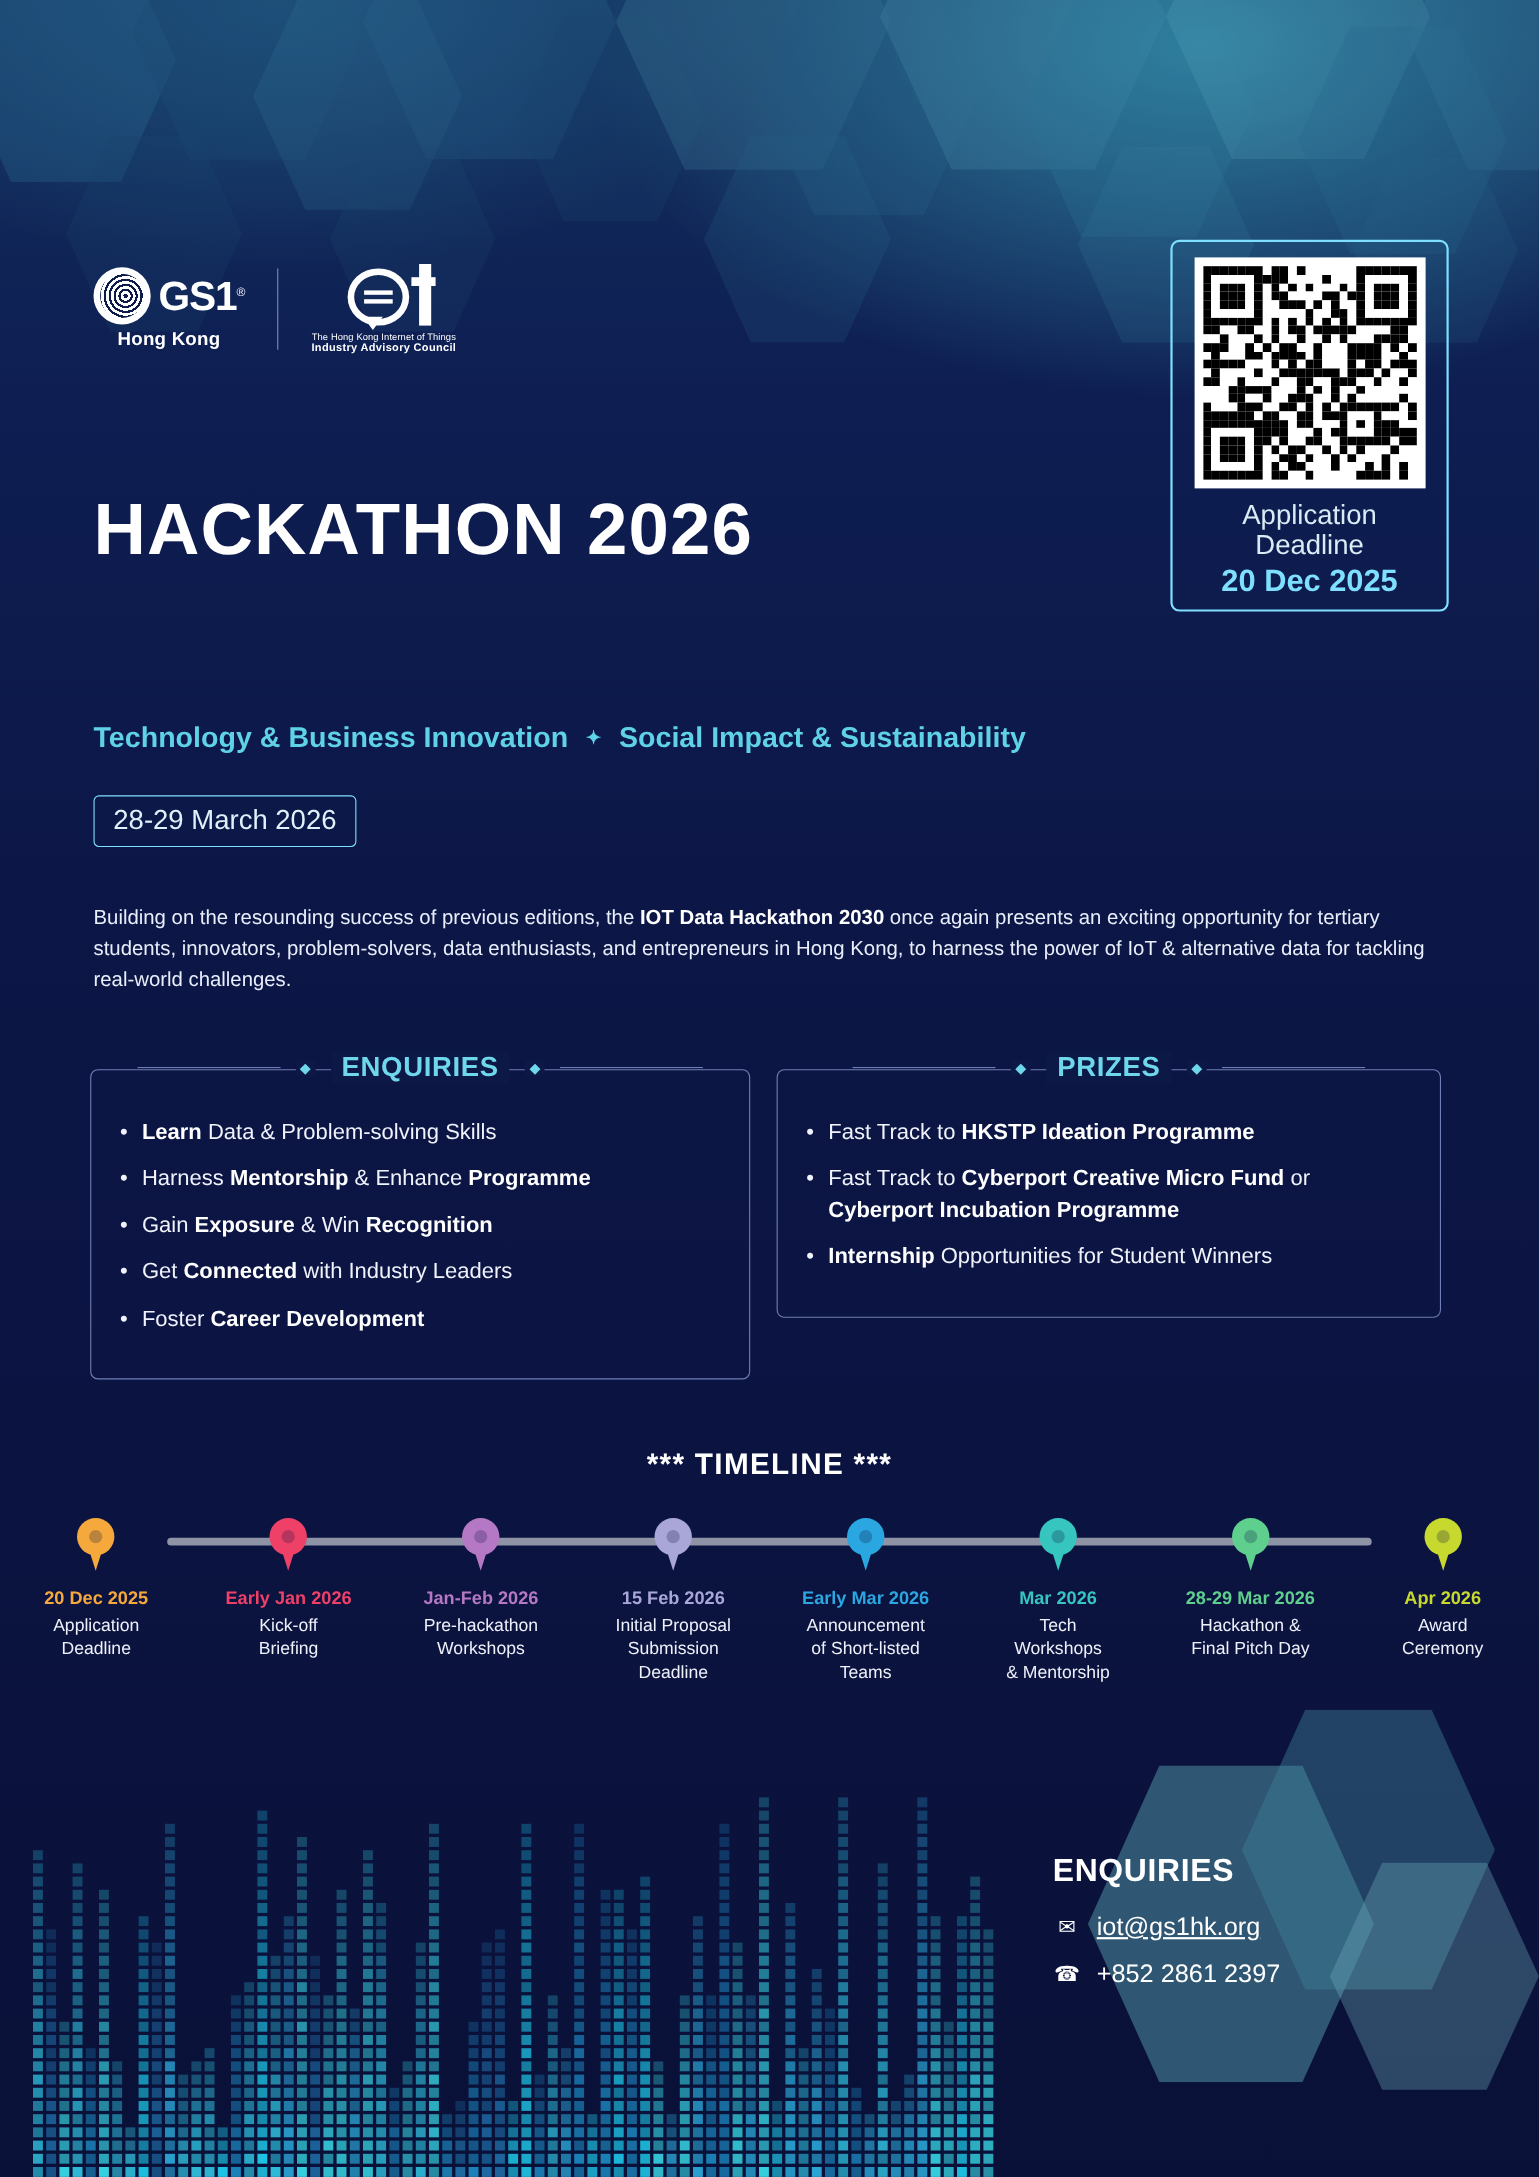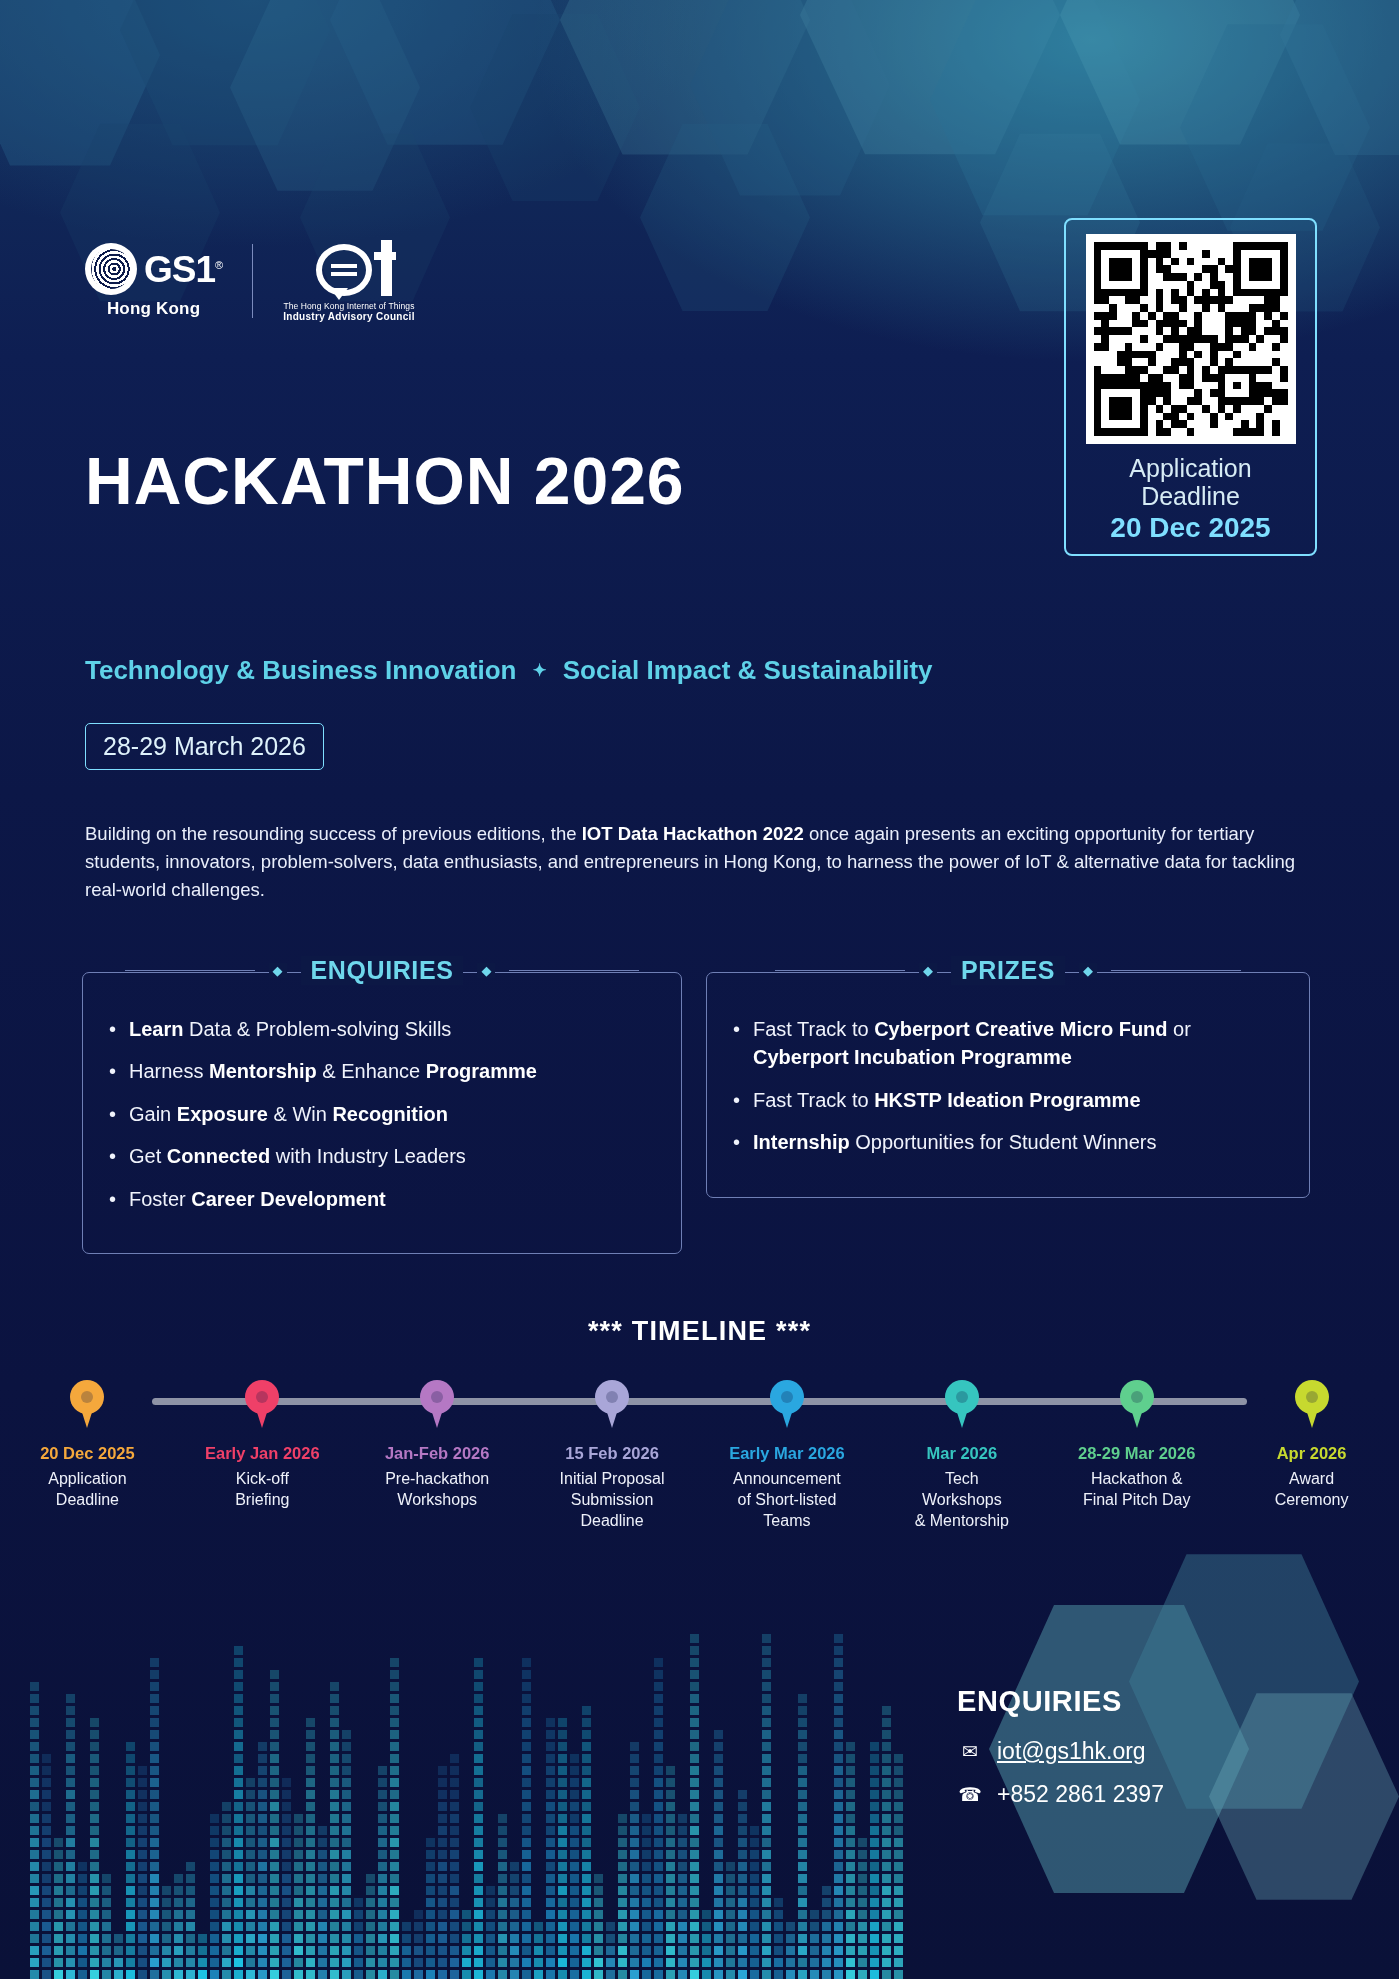--- a/index.html
+++ b/index.html
@@ -875,21 +875,21 @@
 </div>
 
 <div class="subtitle">
   <span>Technology &amp; Business Innovation</span>
   <span class="dia">✦</span>
   <span>Social Impact &amp; Sustainability</span>
 </div>
 
 <div class="datebox">28-29 March 2026</div>
 
-<div class="intro" id="introPara">Building on the resounding success of previous editions, the <b>IOT Data Hackathon 2022</b> once again presents an exciting opportunity for tertiary students, innovators, problem-solvers, data enthusiasts, and entrepreneurs in Hong Kong, to harness the power of IoT &amp; alternative data for tackling real-world challenges.</div>
+<div class="intro" id="introPara">Building on the resounding success of previous editions, the <b>IOT Data Hackathon 2030</b> once again presents an exciting opportunity for tertiary students, innovators, problem-solvers, data enthusiasts, and entrepreneurs in Hong Kong, to harness the power of IoT &amp; alternative data for tackling real-world challenges.</div>
 
 <div class="panel panel-benefits">
   <div class="panel-head">
     <span class="ln"></span>
     <span class="dia">◆</span>
     <span class="lbl">ENQUIRIES</span>
     <span class="dia">◆</span>
     <span class="ln"></span>
   </div>
   <ul id="benefitsList">
@@ -903,22 +903,22 @@
 
 <div class="panel panel-prizes">
   <div class="panel-head">
     <span class="ln"></span>
     <span class="dia">◆</span>
     <span class="lbl">PRIZES</span>
     <span class="dia">◆</span>
     <span class="ln"></span>
   </div>
   <ul id="prizesList">
+      <li>Fast Track to <b>HKSTP Ideation Programme</b></li>
       <li>Fast Track to <b>Cyberport Creative Micro Fund</b> or <b>Cyberport Incubation Programme</b></li>
-      <li>Fast Track to <b>HKSTP Ideation Programme</b></li>
       <li><b>Internship</b> Opportunities for Student Winners</li>
     </ul>
 </div>
 
 <div class="tl-title">*** TIMELINE ***</div>
 <div class="timeline">
   <div class="tl-line"></div>
   <div class="tl-items" id="tlItems">
       <div class="tl-item">
         <div class="pin" style="background: rgb(245, 168, 60); color: rgb(245, 168, 60);">

